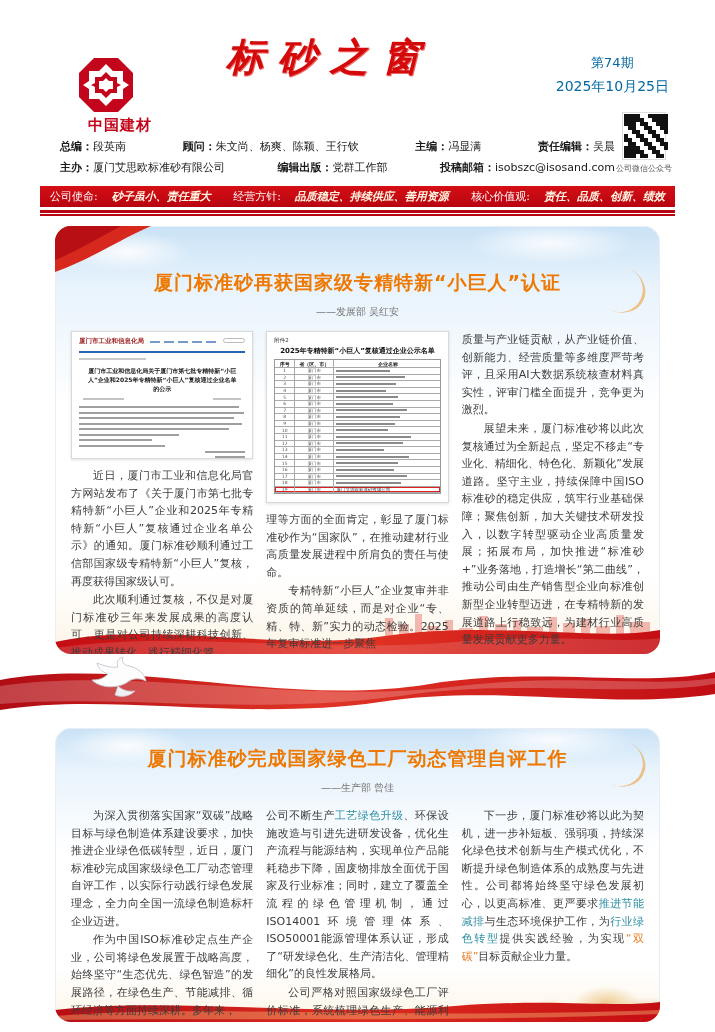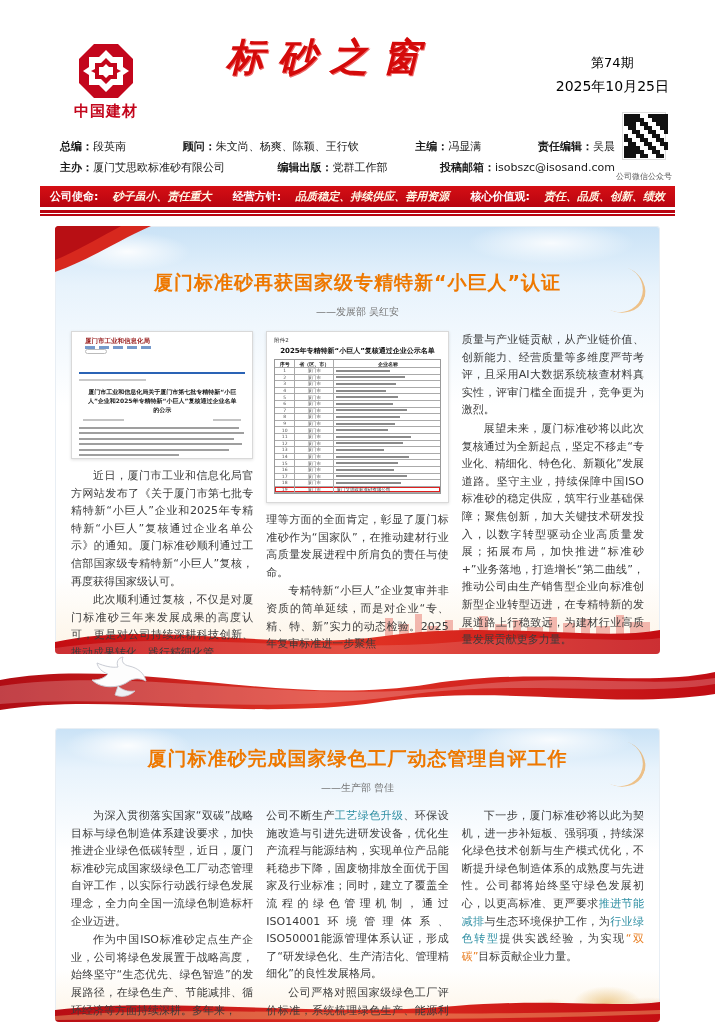--- a/index.html
+++ b/index.html
@@ -1,53 +1,53 @@
 <!DOCTYPE html>
 <html><head>
 <meta charset="utf-8">
 <style>
   * { margin:0; padding:0; box-sizing:border-box; }
   html,body { width:715px; background:#fff; }
   body { height:1032px; position:relative; font-family:"DejaVu Sans","Liberation Sans",sans-serif; overflow:hidden; }
 
   
   .masthead { position:relative; height:96px; margin-top:36px; }
-  .logo-block { position:absolute; left:60px; top:6px; width:92px; text-align:center; }
+  .logo-block { position:absolute; left:60px; top:20px; width:92px; text-align:right; }
   .logo-block svg { display:block; margin:0 auto; }
   .logo-text { color:#c3061c; font-weight:bold; font-size:15px; letter-spacing:1px; margin-top:2px; }
   .paper-title { position:absolute; left:165px; top:-4px; width:330px; text-align:center;
       font-family:"DejaVu Serif","Liberation Serif",serif; font-style:italic; font-weight:bold;
       font-size:38px; color:#d40a0a; letter-spacing:14px; text-shadow:1px 1px 0 #e66; white-space:nowrap; }
-  .issue-block { position:absolute; right:46px; top:18px; text-align:center; color:#000000; }
+  .issue-block { position:absolute; right:46px; top:18px; text-align:center; color:#0369a1; }
   .issue-no { font-size:13px; margin-bottom:6px; }
   .issue-date { font-size:14px; }
 
   
   .info-rows { margin:4px 60px 0 60px; width:555px; color:#1a1a1a; }
   .info-row { display:flex; justify-content:space-between; font-size:11px; line-height:21px; white-space:nowrap; }
   .info-item b { font-weight:bold; }
 
   .qr-block { position:absolute; right:40px; top:112px; width:62px; text-align:center; }
   .qr-grid { display:grid; grid-template-columns:repeat(11,4px); grid-auto-rows:4px; width:44px; margin:0 auto;
       background:#fff; border:1px solid #ddd; padding:1px; }
   .qr-grid i { display:block; } .qr-grid i.on { background:#111; }
-  .qr-caption { font-size:8px; color:#555; margin-top:11px; white-space:nowrap; }
+  .qr-caption { font-size:8px; color:#555; margin-top:3px; white-space:nowrap; }
 
   
   .values-banner { margin:8px 40px 0 40px; background:linear-gradient(180deg,#d50f14,#b80410); color:#fff;
       display:flex; justify-content:space-between; align-items:center; padding:0 10px; height:21px;
       font-size:11px; white-space:nowrap; }
-  .values-banner .v-label { font-weight:bold; }
+  .values-banner .v-label { font-weight:normal; }
   .values-banner .v-value { font-family:"DejaVu Serif","Liberation Serif",serif; font-style:italic;
       font-weight:bold; color:#fff7e3; margin-left:14px;text-align:right; }
   .double-rule { margin:3px 40px 0 40px; height:6px;
       background:linear-gradient(180deg,#b80410 0 3px,#fff 3px 4px,#b80410 4px 6px); }
 
   
-  .card { position:relative; margin:10px 76px 0 55px; width:605px; border-radius:4px; overflow:hidden;
+  .card { position:relative; margin:10px 76px 0 55px; width:605px; border-radius:16px; overflow:hidden;
       background:
         radial-gradient(90px 28px at 12% 6%, rgba(255,255,255,.9), rgba(255,255,255,0) 70%),
         radial-gradient(120px 30px at 82% 4%, rgba(255,255,255,.85), rgba(255,255,255,0) 70%),
         linear-gradient(180deg,#c9e2f6 0%,#e8f3fc 14%,#ffffff 42%,#ffffff 82%,#fdf4e6 100%);
       box-shadow:0 0 0 1px #e8eef4 inset; }
   .card-1 { height:428px; }
   .card-2 { height:294px; }
 
   .corner-ribbon { position:absolute; left:0; top:0; }
   .art-title { text-align:center; font-size:19px; font-weight:bold; color:#ee7800; letter-spacing:1px;
@@ -61,21 +61,21 @@
   .col { flex:1 1 0; min-width:0; }
   .art-text { font-size:11px; line-height:1.6; color:#3b3b3b; text-align:justify; }
   .art-text.indent { text-indent:2em; }
   .art-text + .art-text { margin-top:1px; }
   .hl-teal { color:#2f8fa3; }
   .hl-orange { color:#e87c1e; }
 
   
   .gov-shot { background:#fff; border:1px solid #d9d9d9; box-shadow:0 1px 3px rgba(0,0,0,.12);
       height:128px; padding:5px 7px; overflow:hidden; margin-bottom:8px; }
-  .gov-head { display:flex; align-items:baseline; border-bottom:2px solid #2a63b5; padding-bottom:18px;flex-direction:column; }
+  .gov-head { display:flex; align-items:baseline; border-bottom:2px solid #2a63b5; padding-bottom:5px; }
   .gov-site { font-size:6.5px; font-weight:bold; color:#9a1f1f; white-space:nowrap; }
   .gov-nav { flex:1; display:flex; gap:4px; margin-left:6px; }
   .gov-nav i { display:block; width:10px; height:2.5px; background:#3a6db5; opacity:.7; }
   .gov-search { width:22px; height:5px; border:1px solid #bbb; border-radius:3px; }
   .gov-crumb { width:40%; height:2px; background:#c9c9c9; margin:5px 0 6px 0; }
   .gov-headline { font-size:6px; font-weight:bold; color:#222; text-align:center; line-height:1.5;
       padding:0 8px; }
   .gov-meta { display:flex; justify-content:space-between; margin:5px 4px 6px 4px; }
   .gov-meta i { display:block; height:2px; background:#c4c4c4; }
   .gov-meta .m1 { width:26%; } .gov-meta .m2 { width:18%; }

